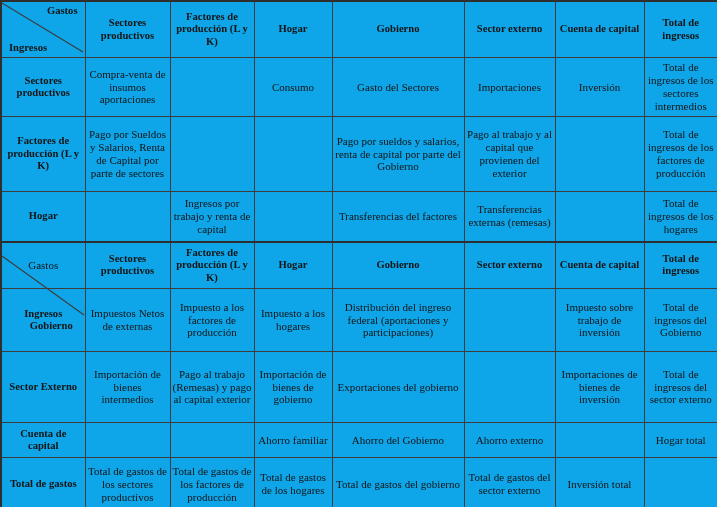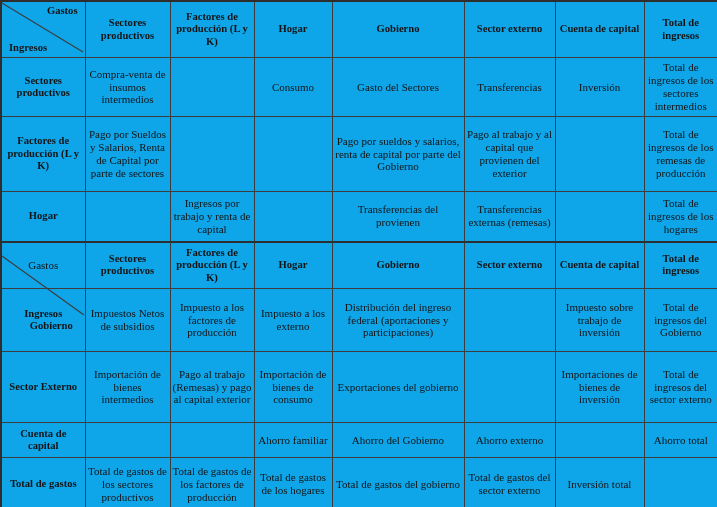--- a/index.html
+++ b/index.html
@@ -81,46 +81,46 @@
       <th>Factores de producción (L y K)</th>
       <th>Hogar</th>
       <th>Gobierno</th>
       <th>Sector externo</th>
       <th>Cuenta de capital</th>
       <th>Total de ingresos</th>
     </tr>
 
     <tr class="r2">
       <th>Sectores productivos</th>
-      <td>Compra-venta de insumos intermedios</td>
+      <td>Compra-venta de insumos aportaciones</td>
       <td></td>
       <td>Consumo</td>
       <td>Gasto del Sectores</td>
-      <td>Transferencias</td>
+      <td>Importaciones</td>
       <td>Inversión</td>
       <td class="total">Total de ingresos de los sectores intermedios</td>
     </tr>
 
     <tr class="r3">
       <th>Factores de producción (L y K)</th>
       <td>Pago por Sueldos y Salarios, Renta de Capital por parte de sectores</td>
       <td></td>
       <td></td>
       <td>Pago por sueldos y salarios, renta de capital por parte del Gobierno</td>
       <td>Pago al trabajo y al capital que provienen del exterior</td>
       <td></td>
-      <td class="total">Total de ingresos de los remesas de producción</td>
+      <td class="total">Total de ingresos de los factores de producción</td>
     </tr>
 
     <tr class="r4">
       <th>Hogar</th>
       <td></td>
       <td>Ingresos por trabajo y renta de capital</td>
       <td></td>
-      <td>Transferencias del provienen</td>
+      <td>Transferencias del factores</td>
       <td>Transferencias externas (remesas)</td>
       <td></td>
       <td class="total">Total de ingresos de los hogares</td>
     </tr>
 
     <tr class="r5">
       <td class="corner2">Gastos</td>
       <th>Sectores productivos</th>
       <th>Factores de producción (L y K)</th>
       <th>Hogar</th>
@@ -128,49 +128,49 @@
       <th>Sector externo</th>
       <th>Cuenta de capital</th>
       <th>Total de ingresos</th>
     </tr>
 
     <tr class="r6">
       <th class="gobhead">
         <span class="l1">Ingresos</span>
         <span class="l2">Gobierno</span>
       </th>
-      <td>Impuestos Netos de subsidios</td>
+      <td>Impuestos Netos de externas</td>
       <td>Impuesto a los factores de producción</td>
-      <td>Impuesto a los externo</td>
+      <td>Impuesto a los hogares</td>
       <td>Distribución del ingreso federal (aportaciones y participaciones)</td>
       <td></td>
       <td>Impuesto sobre trabajo de inversión</td>
       <td class="total">Total de ingresos del Gobierno</td>
     </tr>
 
     <tr class="r7">
       <th>Sector Externo</th>
       <td>Importación de bienes intermedios</td>
       <td>Pago al trabajo (Remesas) y pago al capital exterior</td>
-      <td>Importación de bienes de consumo</td>
+      <td>Importación de bienes de gobierno</td>
       <td>Exportaciones del gobierno</td>
       <td></td>
       <td>Importaciones de bienes de inversión</td>
       <td class="total">Total de ingresos del sector externo</td>
     </tr>
 
     <tr class="r8">
       <th>Cuenta de capital</th>
       <td></td>
       <td></td>
       <td>Ahorro familiar</td>
       <td>Ahorro del Gobierno</td>
       <td>Ahorro externo</td>
       <td></td>
-      <td class="total">Ahorro total</td>
+      <td class="total">Hogar total</td>
     </tr>
 
     <tr class="r9">
       <th>Total de gastos</th>
       <td>Total de gastos de los sectores productivos</td>
       <td>Total de gastos de los factores de producción</td>
       <td>Total de gastos de los hogares</td>
       <td>Total de gastos del gobierno</td>
       <td>Total de gastos del sector externo</td>
       <td>Inversión total</td>

